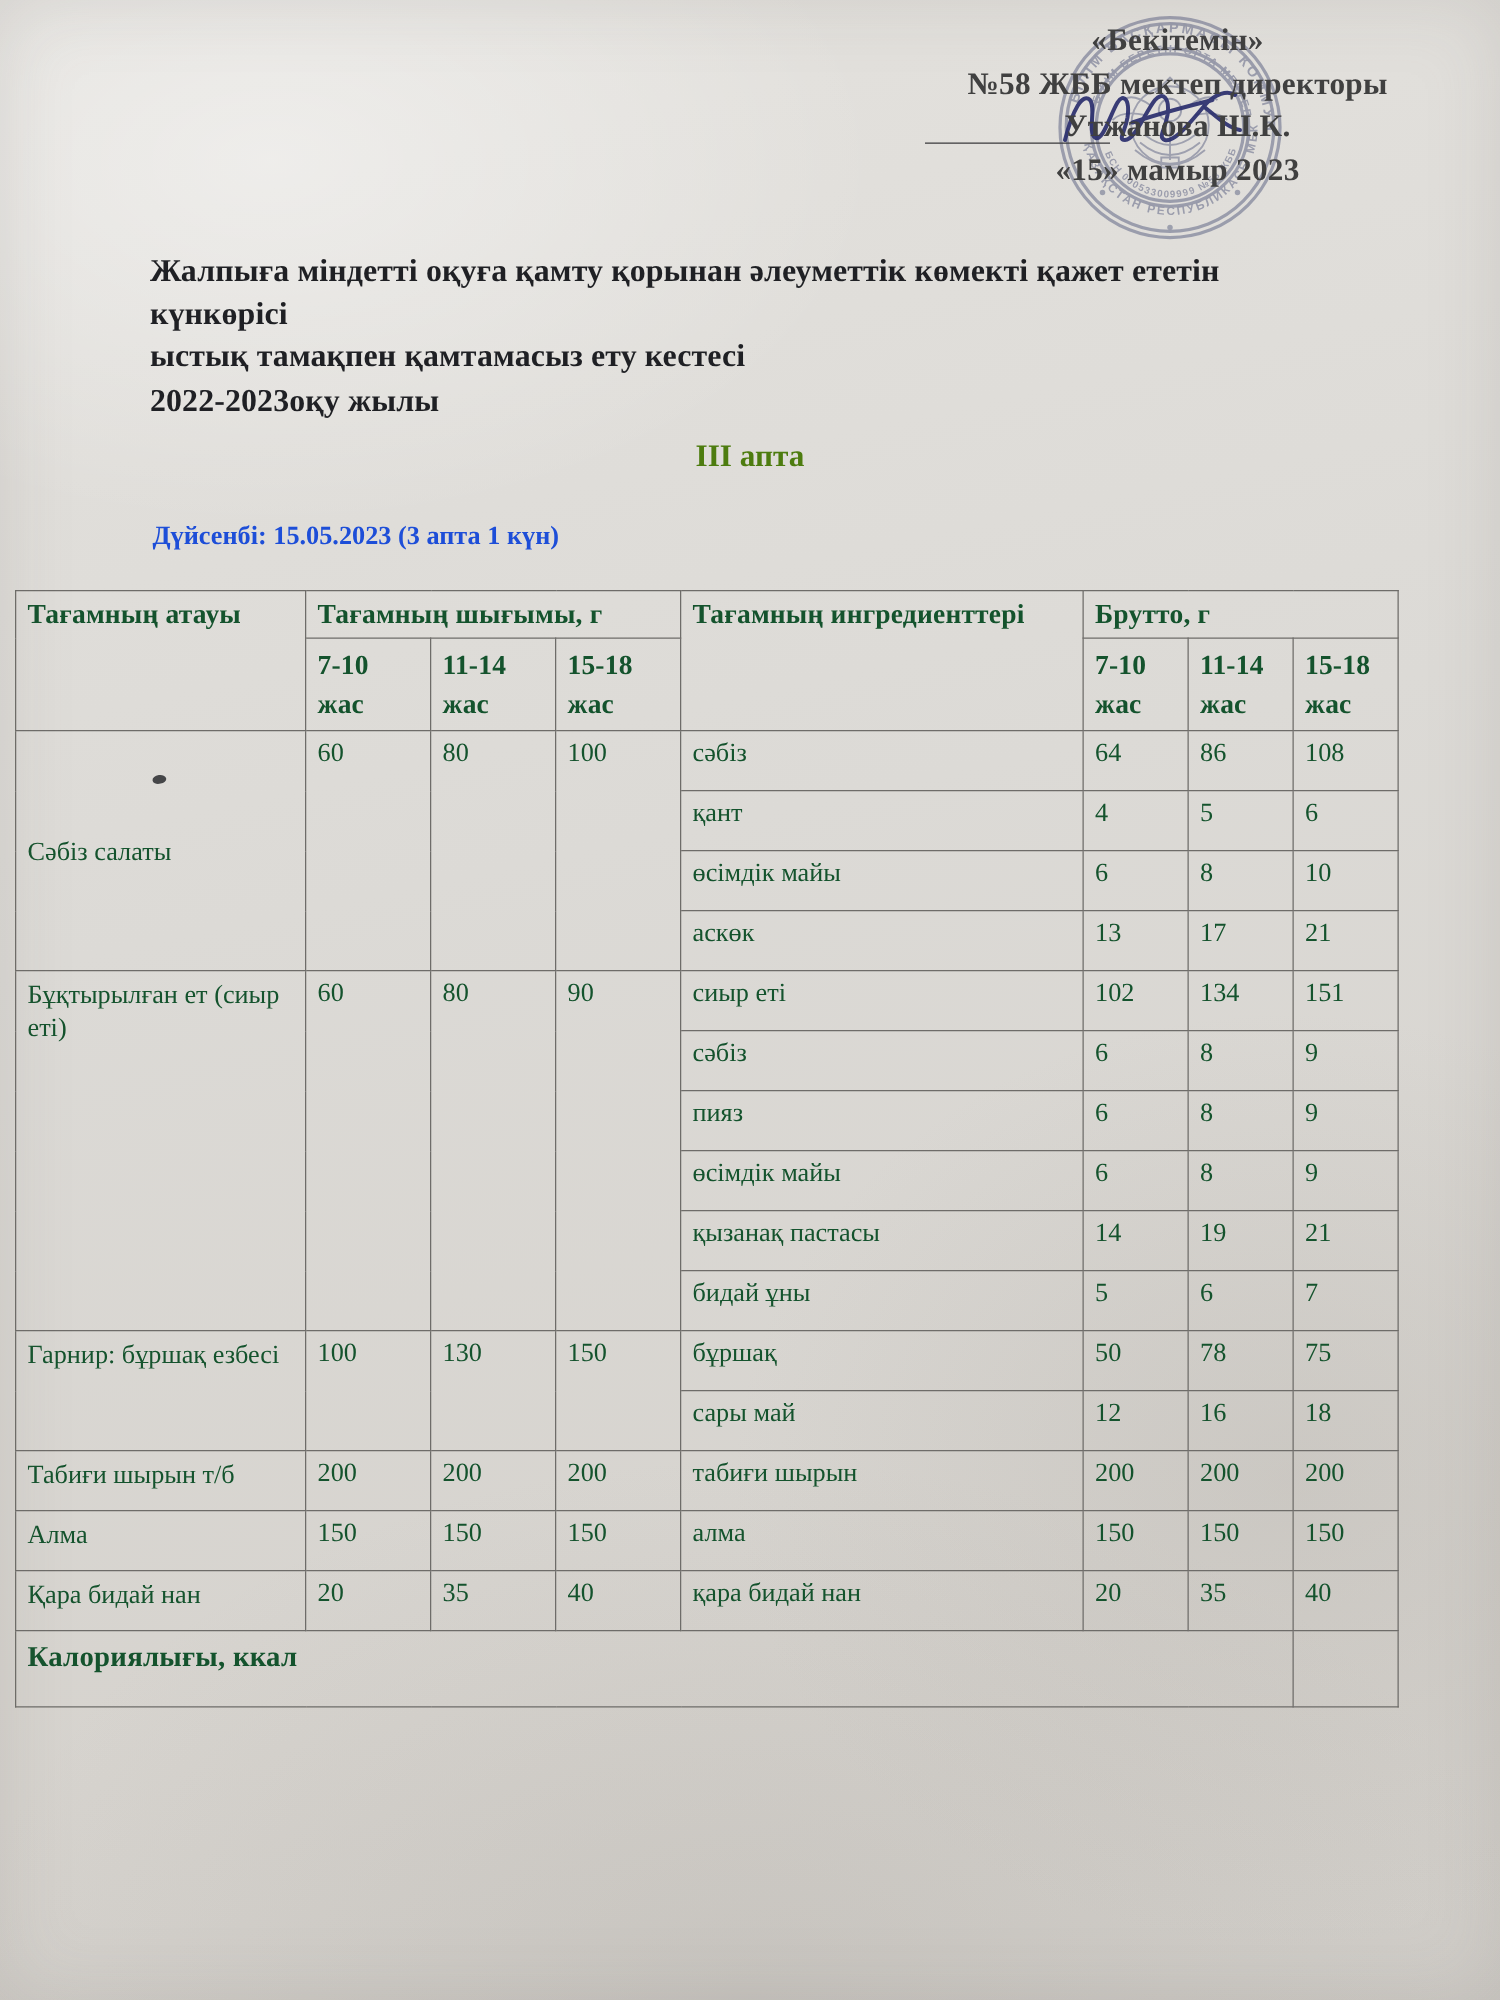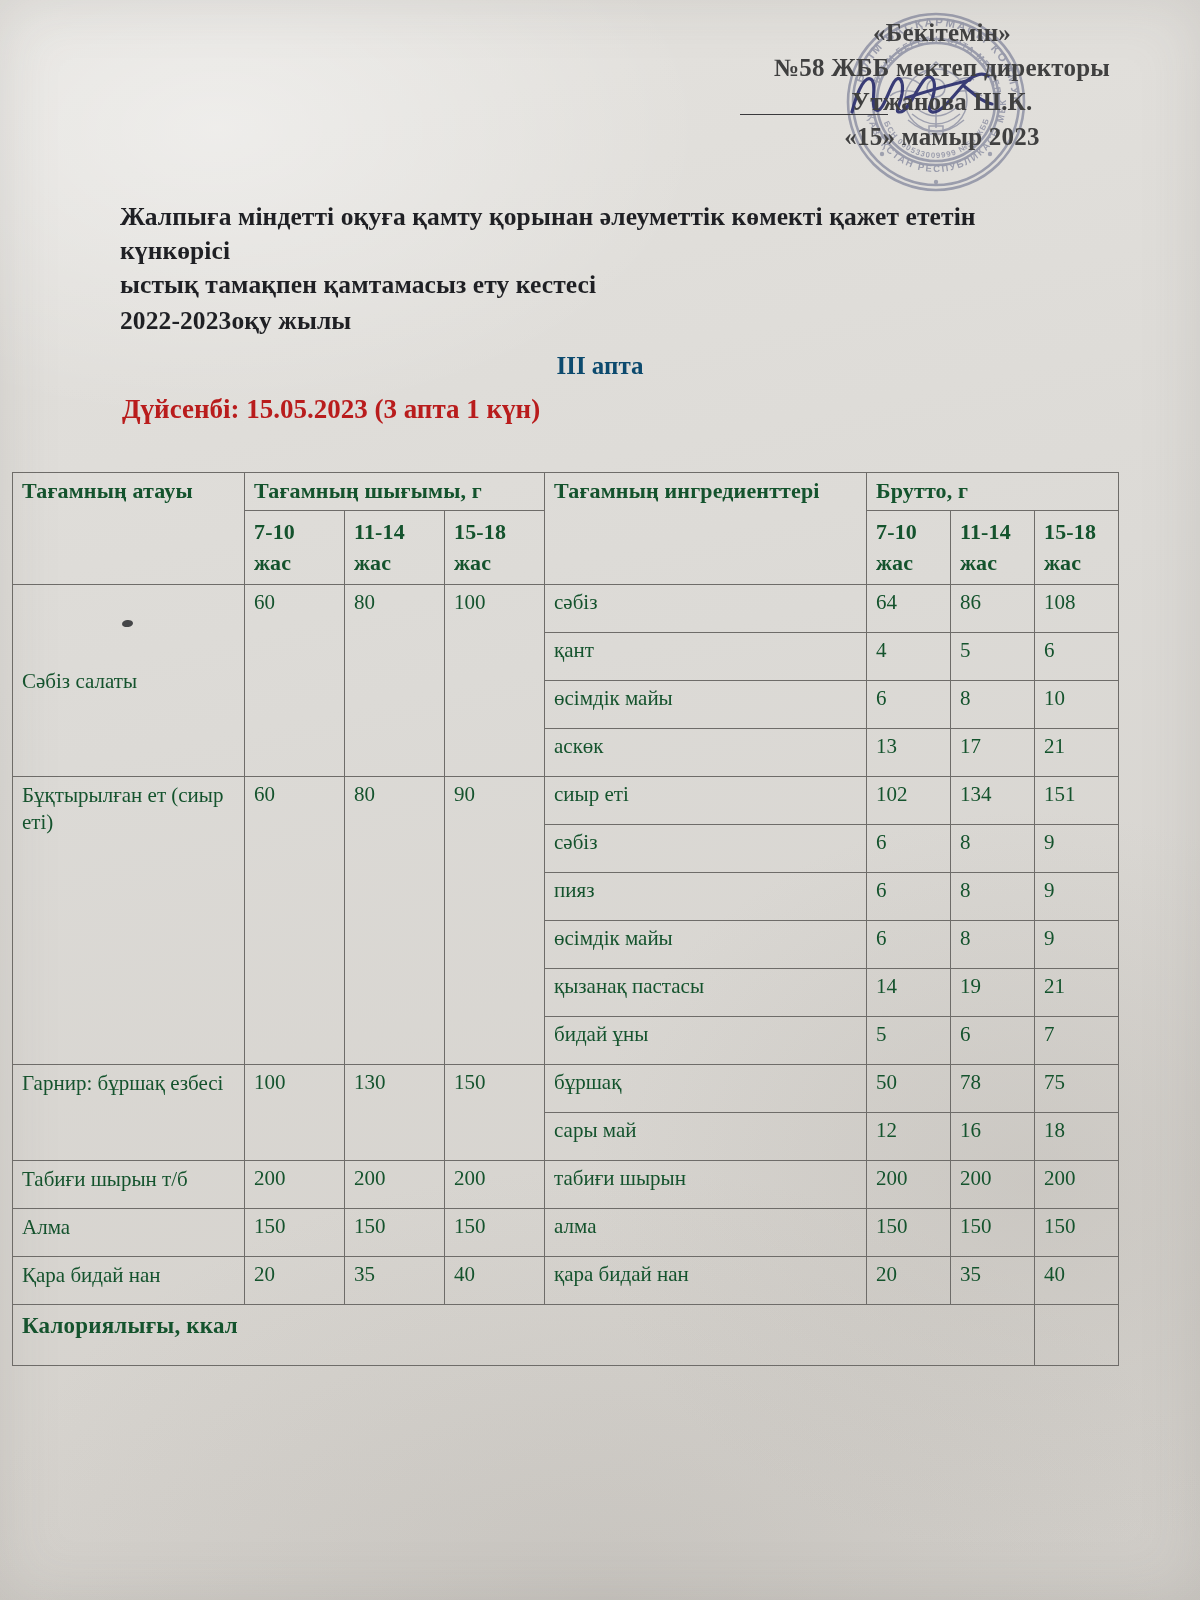--- a/index.html
+++ b/index.html
@@ -104,30 +104,30 @@
   }
 
   .week-label {
     position: absolute;
     top: 352px;
     left: 0;
     width: 1200px;
     text-align: center;
     font-size: 25px;
     font-weight: bold;
-    color: #0c4a6e;
+    color: #4d7c0f;
   }
 
   .day-label {
     position: absolute;
-    top: 394px;
+    top: 416px;
     left: 122px;
-    font-size: 27px;
-    font-weight: bold;
-    color: #b91c1c;
+    font-size: 21px;
+    font-weight: bold;
+    color: #1d4ed8;
   }
 
   
   .menu-table {
     position: absolute;
     top: 472px;
     left: 12px;
     width: 1064px;
     border-collapse: collapse;
     table-layout: fixed;

